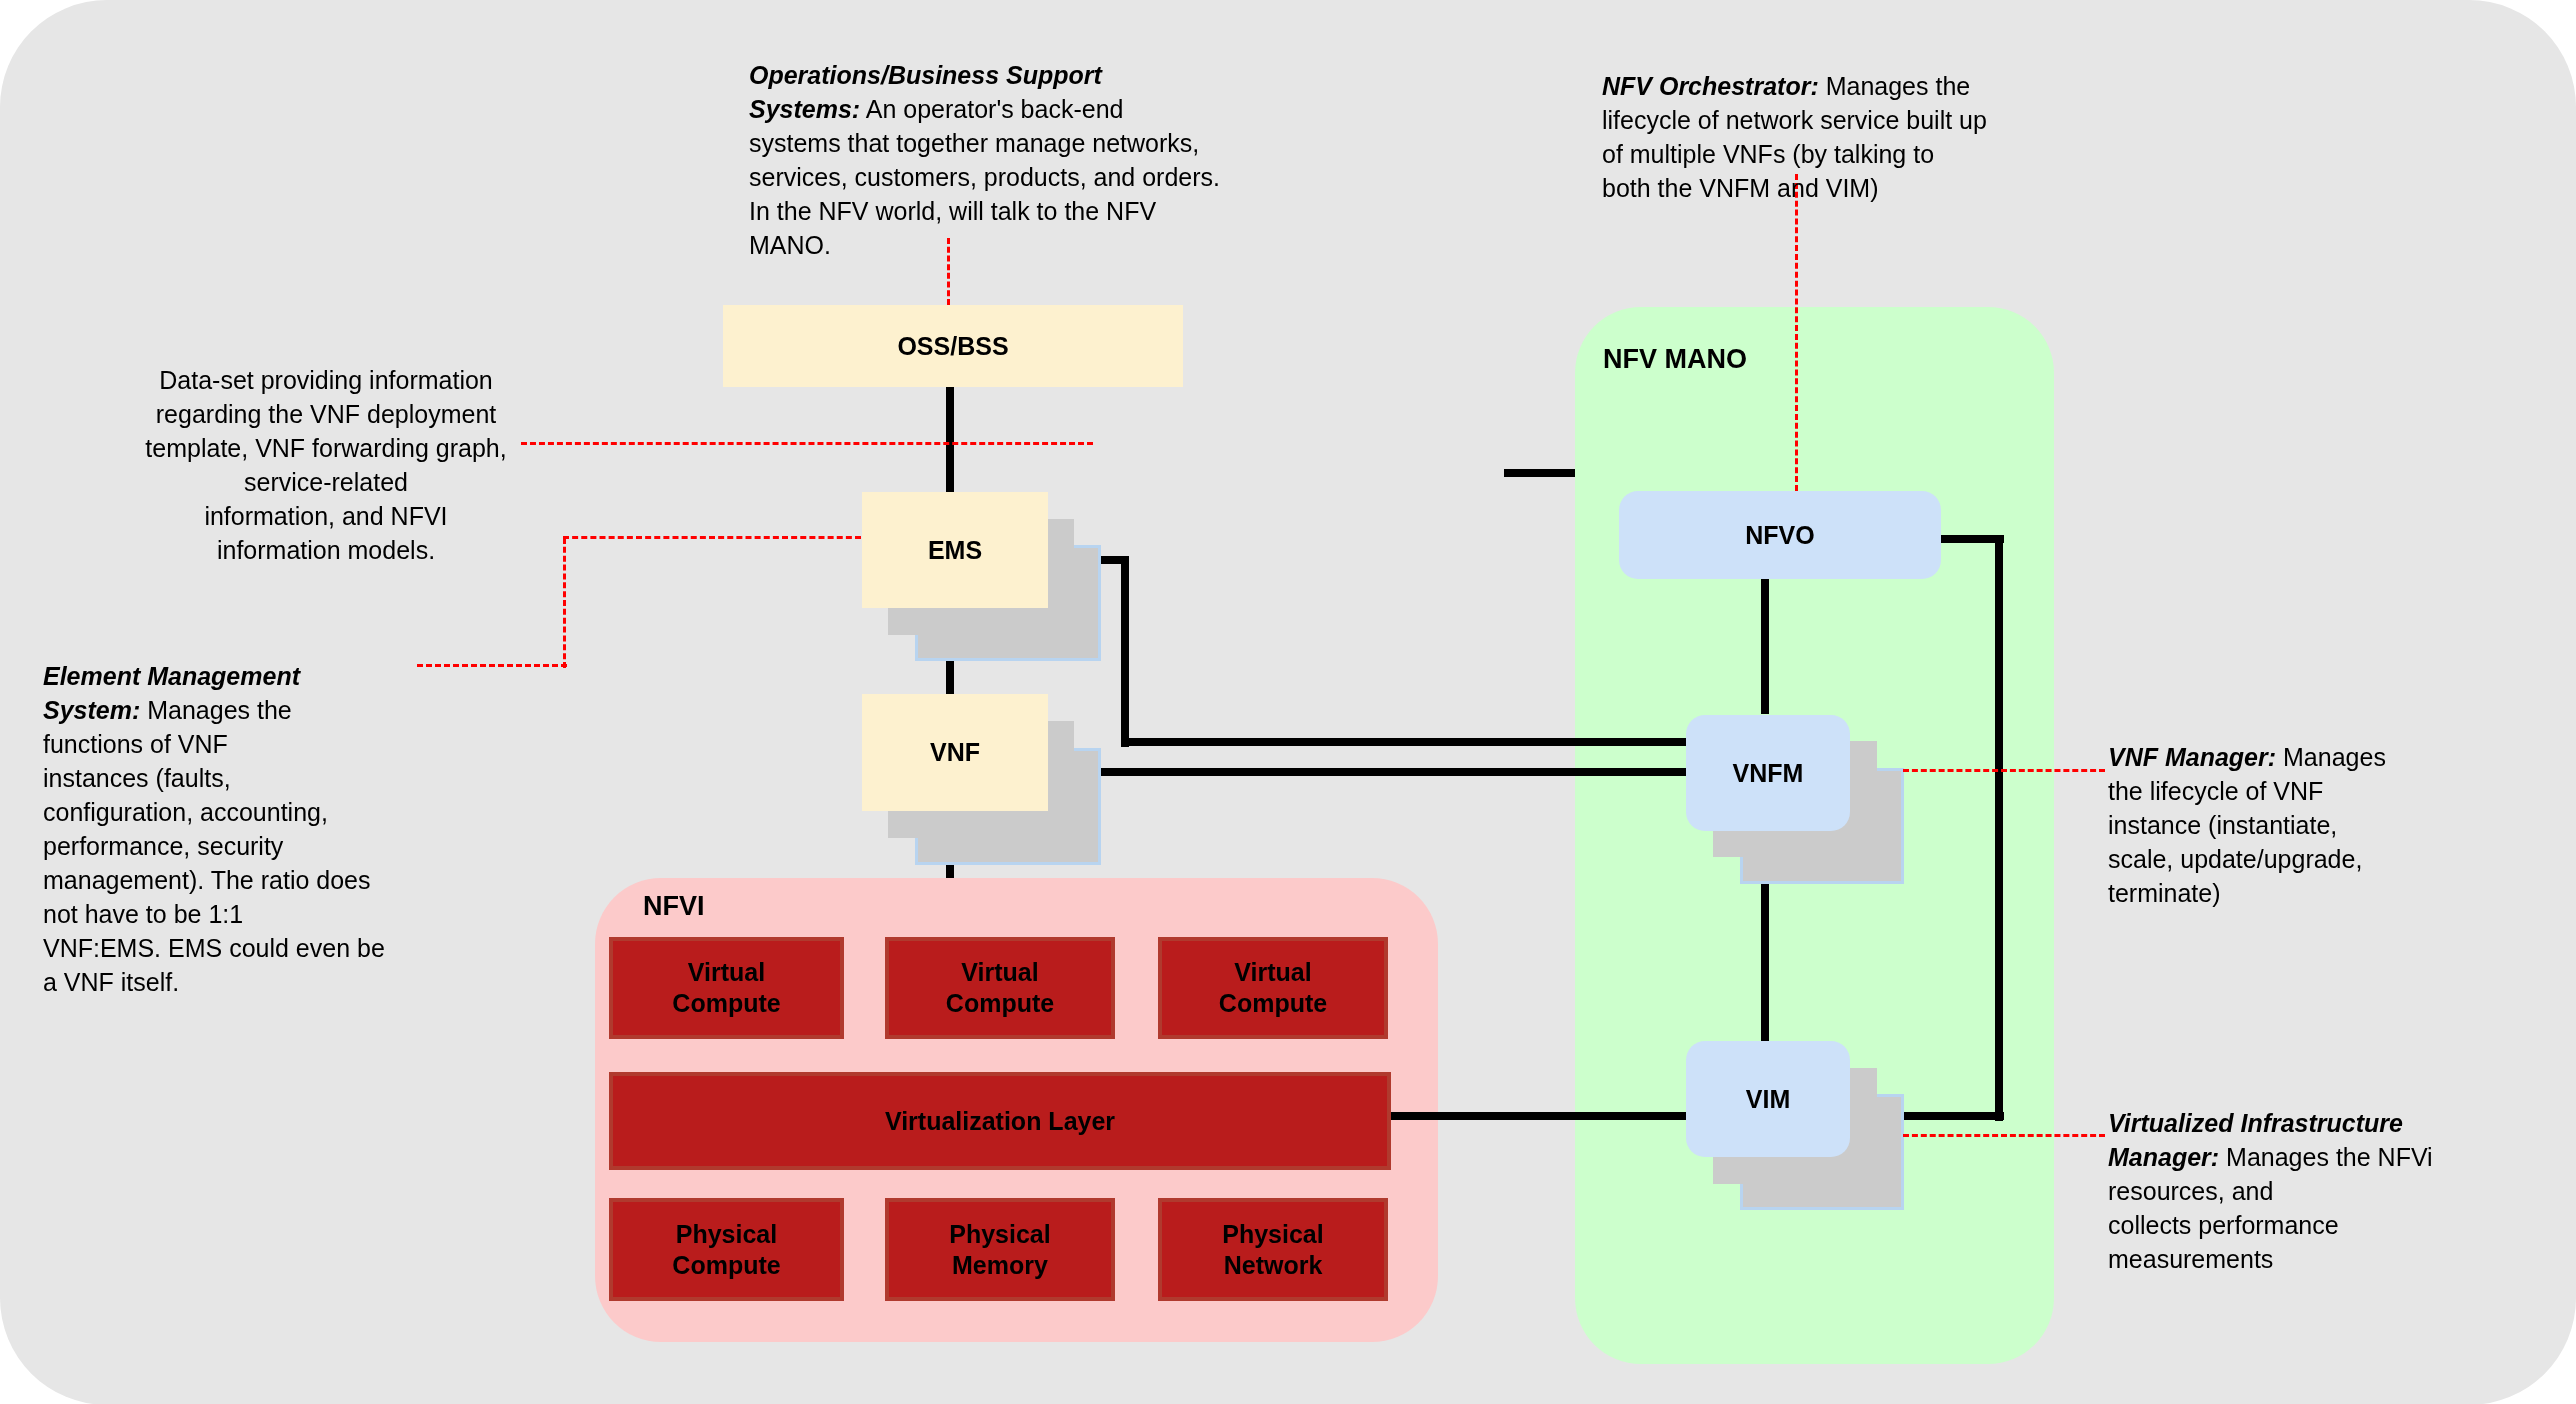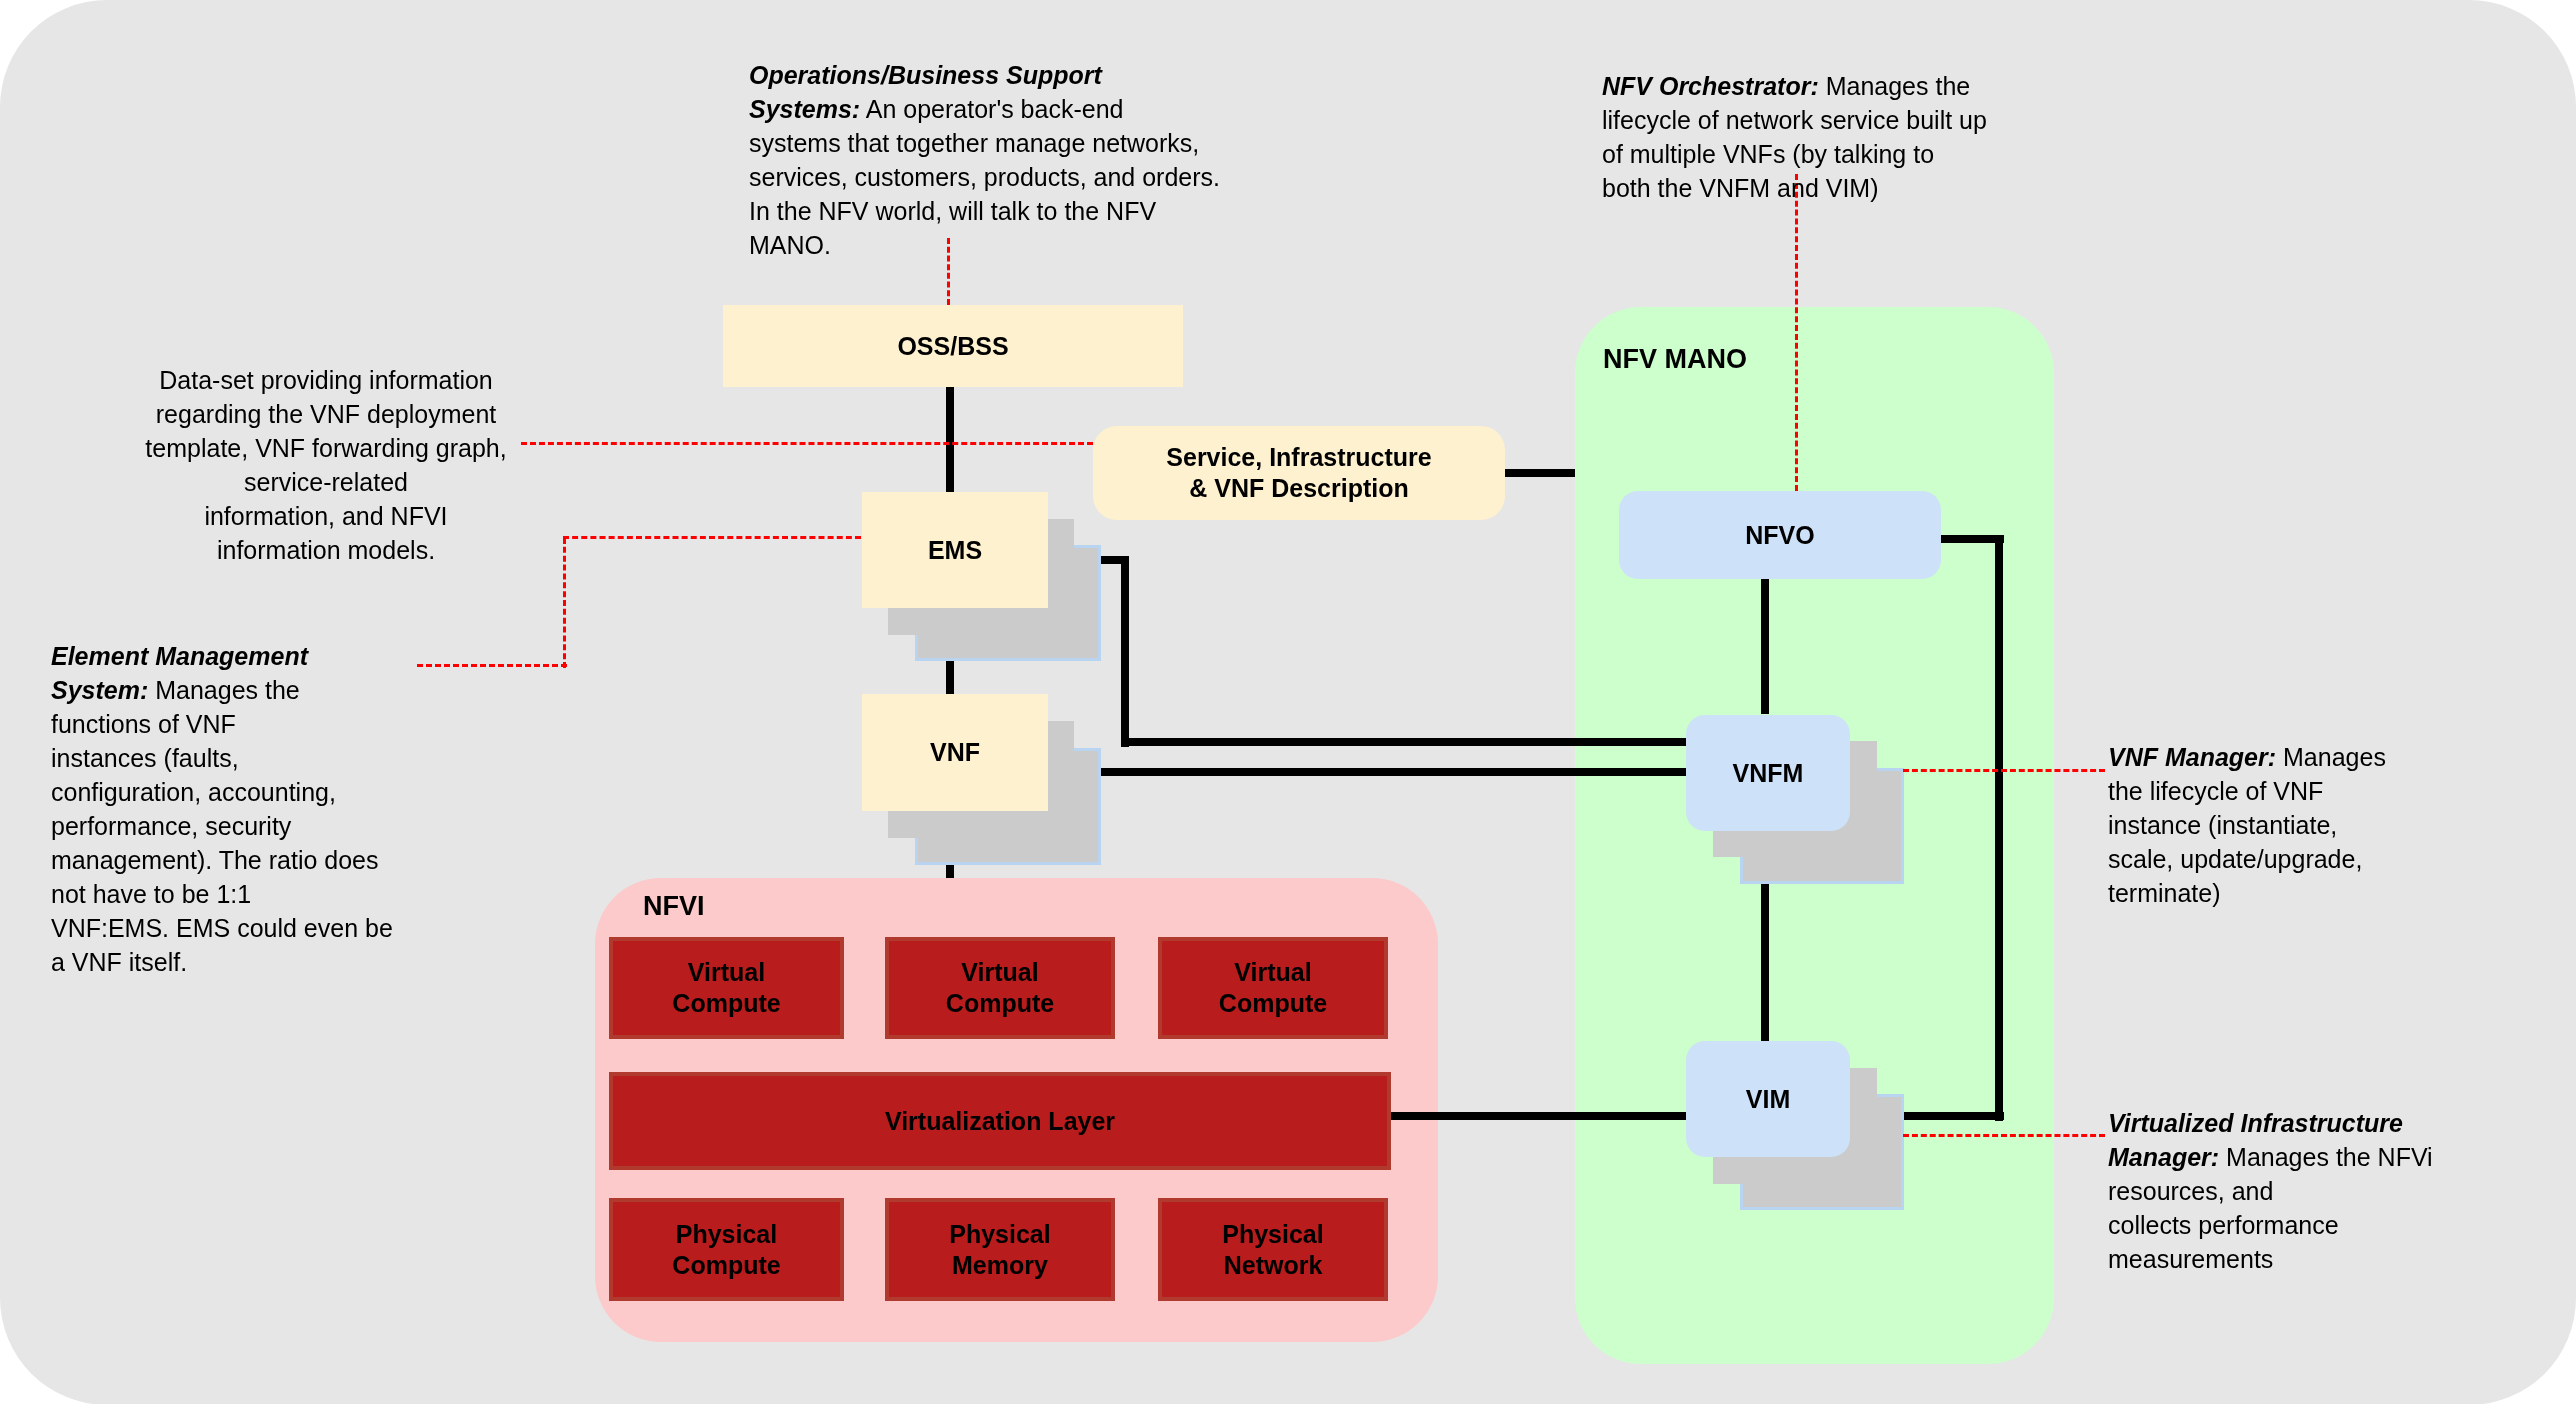--- a/index.html
+++ b/index.html
@@ -66,22 +66,20 @@
   <div class="abs shadow2" style="left:915px;top:545px;width:186px;height:116px;"></div>
   <div class="abs shadow1" style="left:888px;top:519px;width:186px;height:116px;"></div>
   <div class="abs shadow2" style="left:915px;top:748px;width:186px;height:117px;"></div>
   <div class="abs shadow1" style="left:888px;top:721px;width:186px;height:117px;"></div>
   <div class="abs shadow2" style="left:1740px;top:768px;width:164px;height:116px;"></div>
   <div class="abs shadow1" style="left:1713px;top:741px;width:164px;height:116px;"></div>
   <div class="abs shadow2" style="left:1740px;top:1094px;width:164px;height:116px;"></div>
   <div class="abs shadow1" style="left:1713px;top:1068px;width:164px;height:116px;"></div>
 
   <div class="abs node cream" style="left:723px;top:305px;width:460px;height:82px;">OSS/BSS</div>
-  <div class="abs node cream rounded" style="left:1093px;top:426px;width:412px;height:94px;">Service, Infrastructure
-&amp; VNF Description</div>
   <div class="abs node cream" style="left:862px;top:492px;width:186px;height:116px;">EMS</div>
   <div class="abs node cream" style="left:862px;top:694px;width:186px;height:117px;">VNF</div>
 
   <div class="abs node blue" style="left:1619px;top:491px;width:322px;height:88px;">NFVO</div>
   <div class="abs node blue" style="left:1686px;top:715px;width:164px;height:116px;">VNFM</div>
   <div class="abs node blue" style="left:1686px;top:1041px;width:164px;height:116px;">VIM</div>
 
   <div class="abs node pinkbox" style="left:609px;top:937px;width:235px;height:102px;">Virtual
 Compute</div>
   <div class="abs node pinkbox" style="left:885px;top:937px;width:230px;height:102px;">Virtual
@@ -123,21 +121,21 @@
 
   <div class="abs note" style="left:43px;top:329px;width:566px;text-align:center;">
     <span>Data-set providing information
 regarding the VNF deployment
 template, VNF forwarding graph,
 service-related
 information, and NFVI
 information models.</span>
   </div>
 
-  <div class="abs note" style="left:43px;top:605px;width:488px;margin-left:8px;">
+  <div class="abs note" style="left:43px;top:625px;width:488px;">
     <span class="b">Element Management
 System:</span><span> Manages the
 functions of VNF
 instances (faults,
 configuration, accounting,
 performance, security
 management). The ratio does
 not have to be 1:1
 VNF:EMS. EMS could even be
 a VNF itself.</span>

